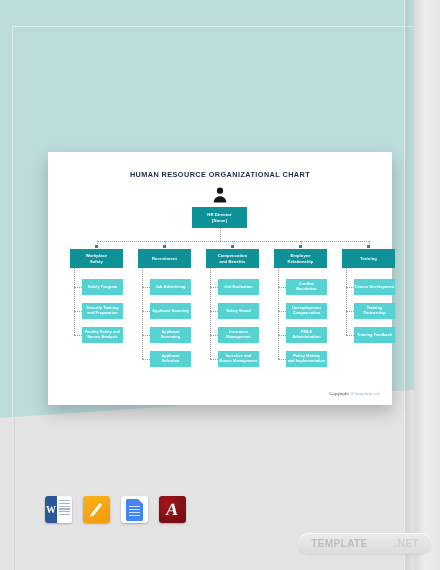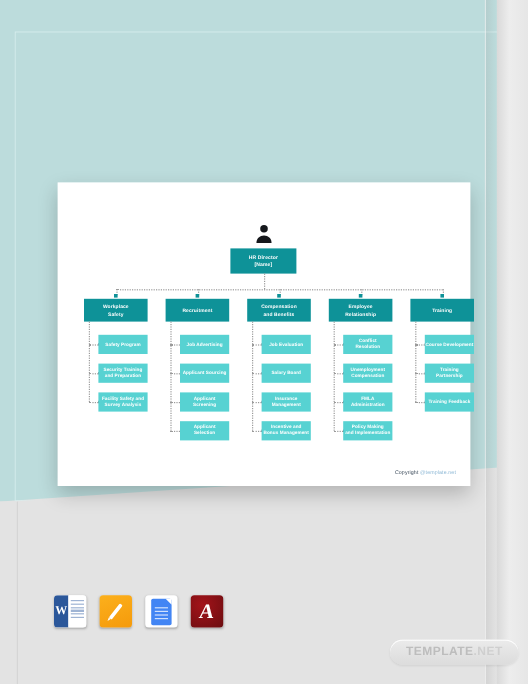--- a/index.html
+++ b/index.html
@@ -123,38 +123,40 @@
   .fmt-pdf .a{color:#fff;font-size:17px;font-weight:bold;line-height:1;
     font-family:"Liberation Serif",serif;transform:skewX(-7deg);}
 
   
   .badge{
     position:absolute;right:8px;bottom:16px;height:21px;
     padding:0 13px;border-radius:11px;
     background:linear-gradient(180deg,#ebebeb,#dcdcdc);
     display:flex;align-items:center;
     box-shadow:inset 0 1px 0 rgba(255,255,255,.9), 0 1px 2px rgba(0,0,0,.08);
+    gap:27px;
   }
   .badge .b1{font-size:10px;font-weight:bold;color:#bdbdbd;letter-spacing:.4px;}
   .badge .b2{font-size:10px;font-weight:bold;color:#cfcfcf;letter-spacing:.4px;}
 </style>
 </head>
 <body>
 
 <div class="bg-gray"></div>
 <div class="bg-teal"></div>
 <div class="bg-teal-inner"></div>
 <div class="bg-rightstrip2"></div>
 <div class="bg-rightstrip"></div>
 <div class="bg-leftline"></div>
 <div class="bg-rightline"></div>
 
 <div class="doc-shadow"></div>
 <div class="doc">
 
+  <div class="doc-title">HUMAN RESOURCE ORGANIZATIONAL CHART</div>
 
   <div class="chart" id="chart-layer">
 
     <svg class="person-icon" viewBox="0 0 24 24">
       <circle cx="12" cy="6.2" r="4.2" fill="#16181c"></circle>
       <path d="M3.6 22c0-4.9 3.8-8.2 8.4-8.2s8.4 3.3 8.4 8.2z" fill="#16181c"></path>
     </svg>
   <div class="box box-root" style="left:144px;top:55px;width:55px;height:21px;">HR Director<br>[Name]</div>
       <div class="v-dot" style="left:171.5px;top:76px;height:13px;"></div>
       <div class="h-dot" style="left:48.5px;top:89px;width:272px;"></div>

